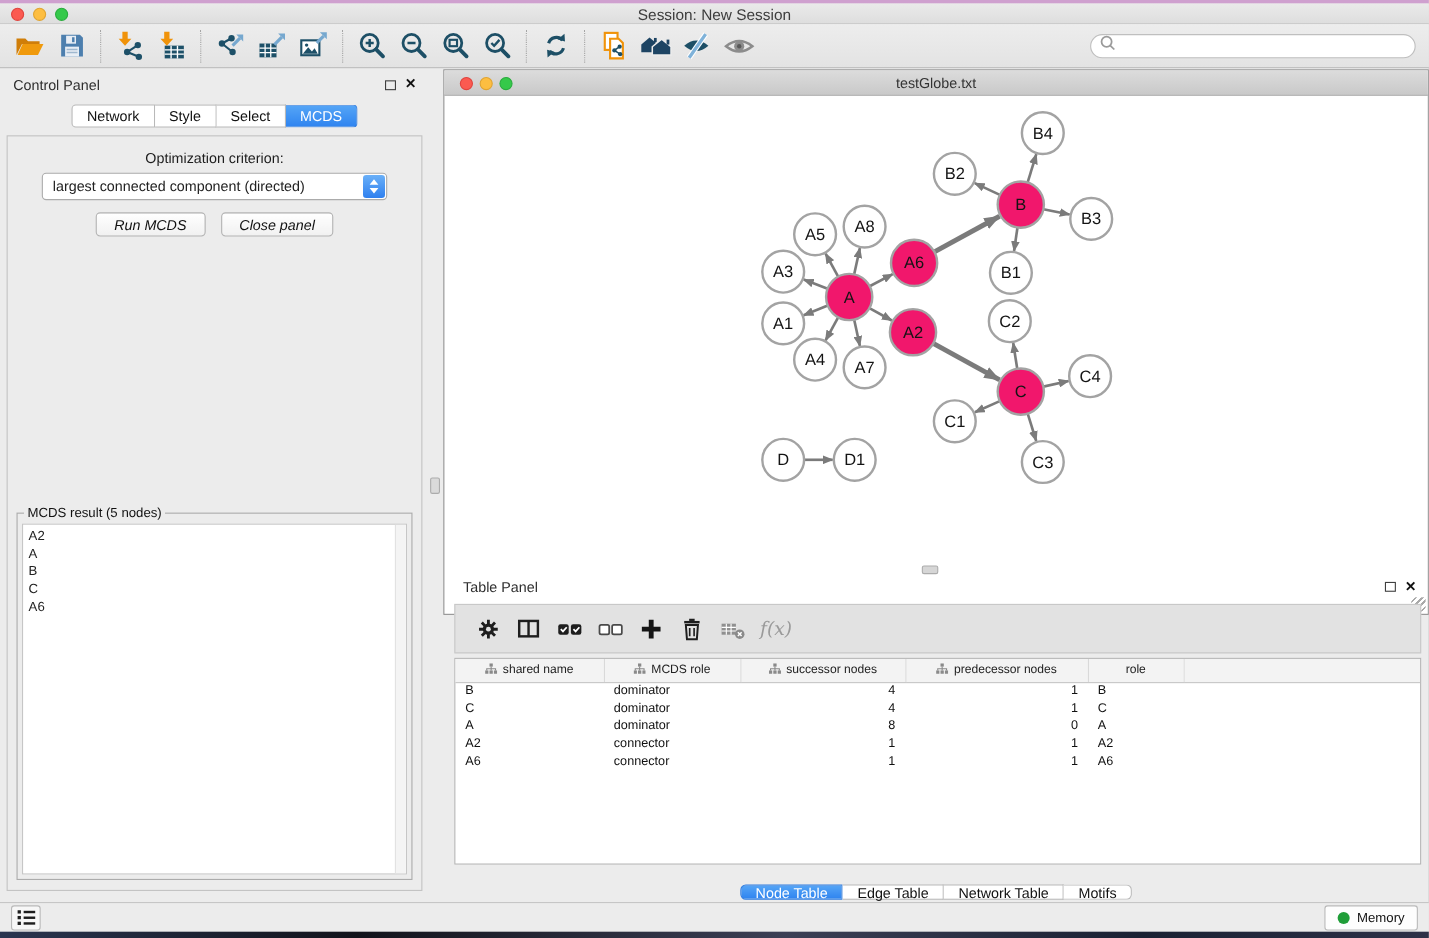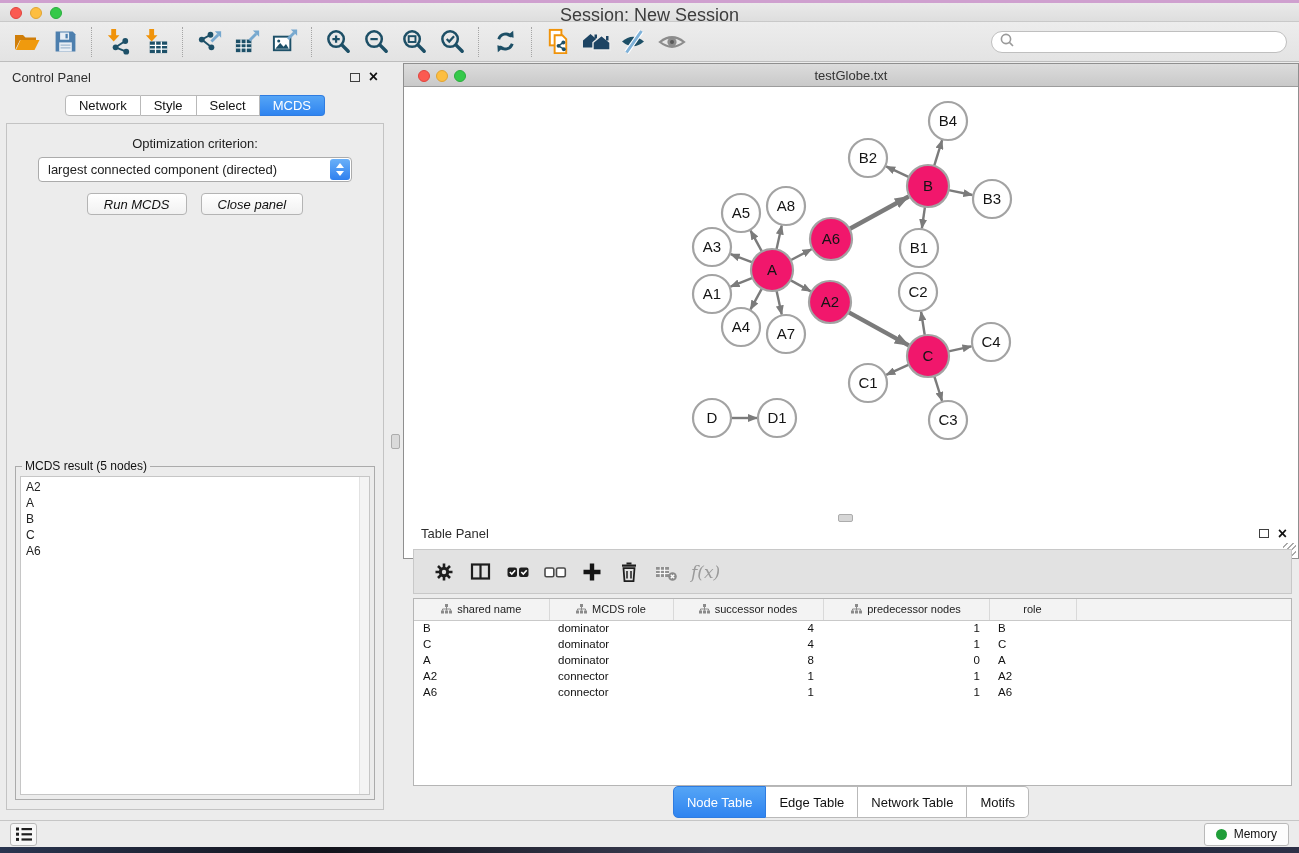--- a/index.html
+++ b/index.html
@@ -8,21 +8,21 @@
          font-family:"Liberation Sans",sans-serif; color:#222; }
 
   
   .titlebar { position:absolute; top:0; left:0; right:0; height:22px;
     background:linear-gradient(#EAEAEA,#DEDEDE); border-top:3px solid #CFA0CF; border-bottom:1px solid #C9C9C9; }
   .lights { position:absolute; left:10px; top:4px; display:flex; gap:8px; }
   .light { width:12px; height:12px; border-radius:50%; }
   .light.red { background:#FB5A51; border:0.5px solid #E0443E; }
   .light.yellow { background:#FDBE41; border:0.5px solid #E0A432; }
   .light.green { background:#35C94A; border:0.5px solid #2AAD3E; }
-  .app-title { position:absolute; left:0; right:0; top:2px; text-align:center; font-size:18px; color:#3C3C3C; }
+  .app-title { position:absolute; left:0; right:0; top:2px; text-align:center; font-size:14px; color:#3C3C3C; }
 
   
   .toolbar { position:absolute; top:22px; left:0; right:0; height:40px;
     background:linear-gradient(#EDEDED,#E3E3E3); border-bottom:1px solid #BDBDBD;
     display:flex; align-items:center; padding:0 8px; }
   .tbtn { width:38px; height:34px; display:flex; align-items:center; justify-content:center; cursor:default; }
   .tsep { width:0; height:30px; border-left:1px dotted #A5A5A5; margin:0 7px; }
   .search-wrap { margin-left:auto; margin-right:4px; width:296px; height:22px; background:#fff;
     border:1px solid #BFBFBF; border-radius:12px; display:flex; align-items:center; padding:0 7px; }
   .search-wrap input { border:none; outline:none; flex:1; font-size:12px; background:transparent; font-family:"Liberation Sans",sans-serif; }
@@ -93,21 +93,21 @@
     border:1px solid #B5B5B5; overflow:hidden; }
   table.node-table { border-collapse:collapse; width:100%; table-layout:fixed; }
   .node-table th { height:21px; background:#F3F3F3; border-bottom:1px solid #C9C9C9; border-left:1px solid #D9D9D9;
     font-size:11px; font-weight:normal; color:#222; text-align:center; overflow:hidden; white-space:nowrap; }
   .node-table th:first-child { border-left:none; }
   .node-table th svg { vertical-align:-1px; margin-right:5px; }
   .node-table td { height:16px; font-size:11.5px; color:#111; padding:0 9px; white-space:nowrap; overflow:hidden; }
   .node-table td.num { text-align:right; }
 
   .bottom-tabs { position:absolute; left:0; right:0; bottom:2px; }
-  .bottom-tabs .seg-tab { height:32px; border-radius:0; }
+  .bottom-tabs .seg-tab { height:14px; border-radius:0; }
   .bottom-tabs .seg-tab:first-child { border-radius:5px 0 0 5px; }
   .bottom-tabs .seg-tab:last-child { border-radius:0 5px 5px 0; }
 
   
   .statusbar { position:absolute; left:0; right:0; top:820px; height:27px; background:#ECECEC;
     border-top:1px solid #C6C6C6; display:flex; align-items:center; padding:0 10px; }
   .list-btn { width:27px; height:23px; border:1px solid #B9B9B9; border-radius:3px; background:#F7F7F7;
     display:flex; align-items:center; justify-content:center; }
   .memory-btn { margin-left:auto; height:23px; padding:0 11px; border:1px solid #B9B9B9; border-radius:3px;
     background:#FDFDFD; display:flex; align-items:center; gap:7px; font-size:12px; color:#111; }

